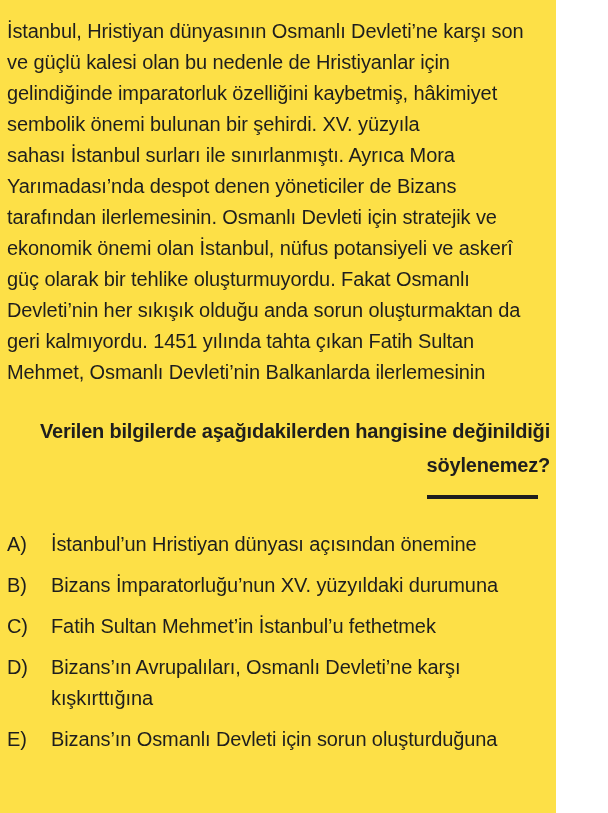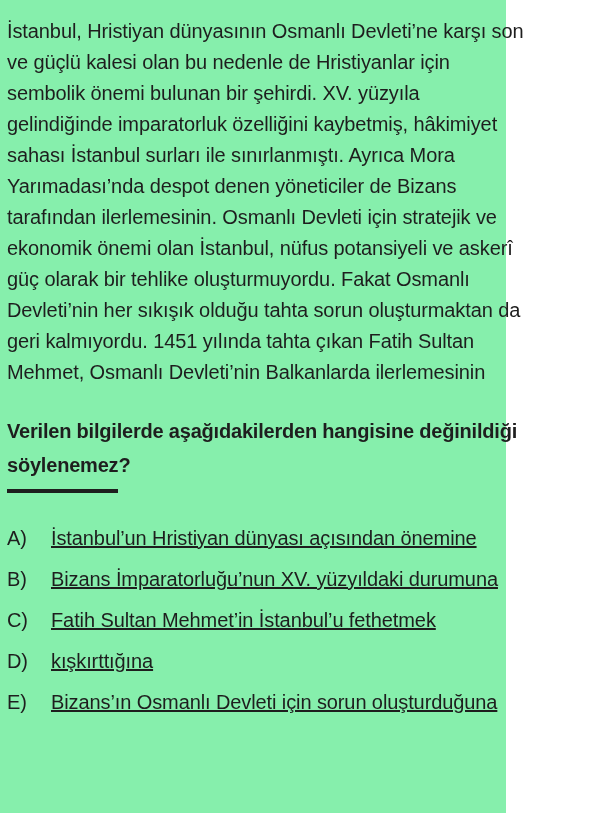--- a/index.html
+++ b/index.html
@@ -10,48 +10,49 @@
   body {
     width: 608px;
     height: 813px;
     overflow: hidden;
     font-family: "Liberation Sans", sans-serif;
     color: #1e1e1e;
     -webkit-font-smoothing: antialiased;
   }
   .page {
     box-sizing: border-box;
-    width: 506px;
+    width: 556px;
     height: 813px;
     padding: 16px 6px 0 7px;
-    background: #86efac;
+    background: #fde047;
   }
   .passage {
     font-size: 20px;
     line-height: 31px;
     letter-spacing: -0.1px;
   }
   .passage-line {
     white-space: nowrap;
   }
   .question {
     margin-top: 26px;
     font-size: 20px;
     font-weight: bold;
     line-height: 34px;
     letter-spacing: -0.2px;
+    text-align: right;
   }
   .q-line {
     white-space: nowrap;
   }
   .underline {
     display: inline-block;
     line-height: normal;
     border-bottom: 4px solid #1e1e1e;
-    padding-bottom: 12px;
+    padding-bottom: 18px;
   }
   .options {
     margin-top: 30px;
   }
   .option {
     display: flex;
     align-items: flex-start;
     margin-bottom: 10px;
     font-size: 20px;
     line-height: 31px;
@@ -60,39 +61,38 @@
   .opt-letter {
     flex: 0 0 44px;
     width: 44px;
   }
   .opt-text {
     flex: 1 1 auto;
   }
   .opt-line {
     display: block;
     white-space: nowrap;
-    text-decoration: underline;
   }
 </style>
 </head>
 <body>
 
 <div class="page">
 
   <div class="passage">
     <div class="passage-line">İstanbul, Hristiyan dünyasının Osmanlı Devleti’ne karşı son</div>
     <div class="passage-line">ve güçlü kalesi olan bu nedenle de Hristiyanlar için</div>
+    <div class="passage-line">gelindiğinde imparatorluk özelliğini kaybetmiş, hâkimiyet</div>
     <div class="passage-line">sembolik önemi bulunan bir şehirdi. XV. yüzyıla</div>
-    <div class="passage-line">gelindiğinde imparatorluk özelliğini kaybetmiş, hâkimiyet</div>
     <div class="passage-line">sahası İstanbul surları ile sınırlanmıştı. Ayrıca Mora</div>
     <div class="passage-line">Yarımadası’nda despot denen yöneticiler de Bizans</div>
     <div class="passage-line">tarafından ilerlemesinin. Osmanlı Devleti için stratejik ve</div>
     <div class="passage-line">ekonomik önemi olan İstanbul, nüfus potansiyeli ve askerî</div>
     <div class="passage-line">güç olarak bir tehlike oluşturmuyordu. Fakat Osmanlı</div>
-    <div class="passage-line">Devleti’nin her sıkışık olduğu tahta sorun oluşturmaktan da</div>
+    <div class="passage-line">Devleti’nin her sıkışık olduğu anda sorun oluşturmaktan da</div>
     <div class="passage-line">geri kalmıyordu. 1451 yılında tahta çıkan Fatih Sultan</div>
     <div class="passage-line">Mehmet, Osmanlı Devleti’nin Balkanlarda ilerlemesinin</div>
   </div>
 
   <div class="question">
     <div class="q-line">Verilen bilgilerde aşağıdakilerden hangisine değinildiği</div>
     <div class="q-line"><span class="underline">söylenemez</span><span>?</span></div>
   </div>
 
   <div class="options">
@@ -114,20 +114,21 @@
     <div class="option">
       <span class="opt-letter">C)</span>
       <span class="opt-text">
         <span class="opt-line">Fatih Sultan Mehmet’in İstanbul’u fethetmek</span>
       </span>
     </div>
 
     <div class="option">
       <span class="opt-letter">D)</span>
       <span class="opt-text">
+        <span class="opt-line">Bizans’ın Avrupalıları, Osmanlı Devleti’ne karşı</span>
         <span class="opt-line">kışkırttığına</span>
       </span>
     </div>
 
     <div class="option">
       <span class="opt-letter">E)</span>
       <span class="opt-text">
         <span class="opt-line">Bizans’ın Osmanlı Devleti için sorun oluşturduğuna</span>
       </span>
     </div>

